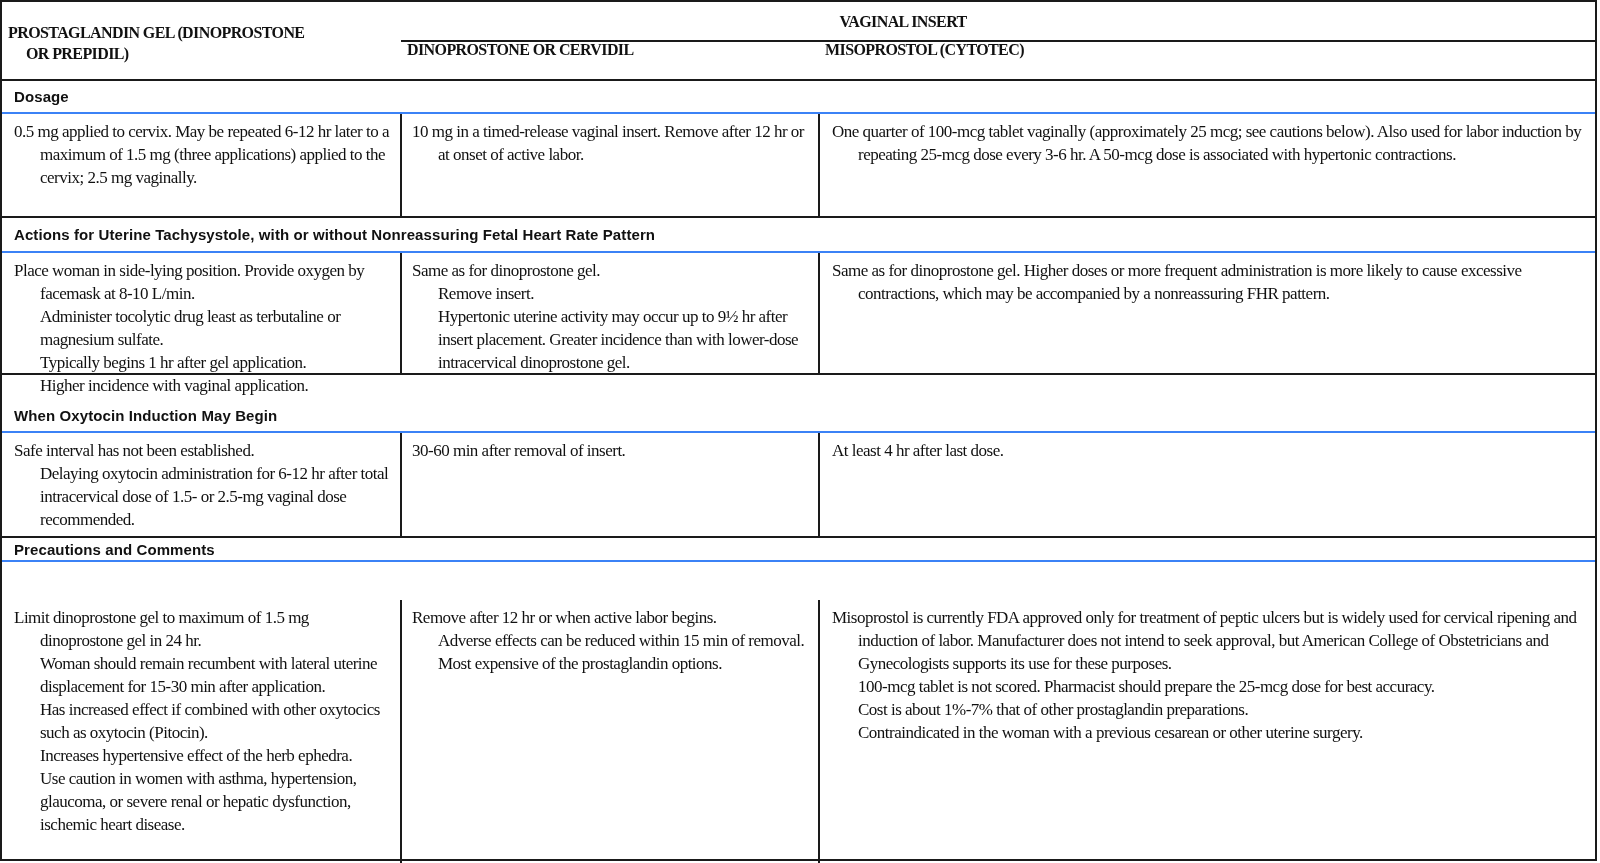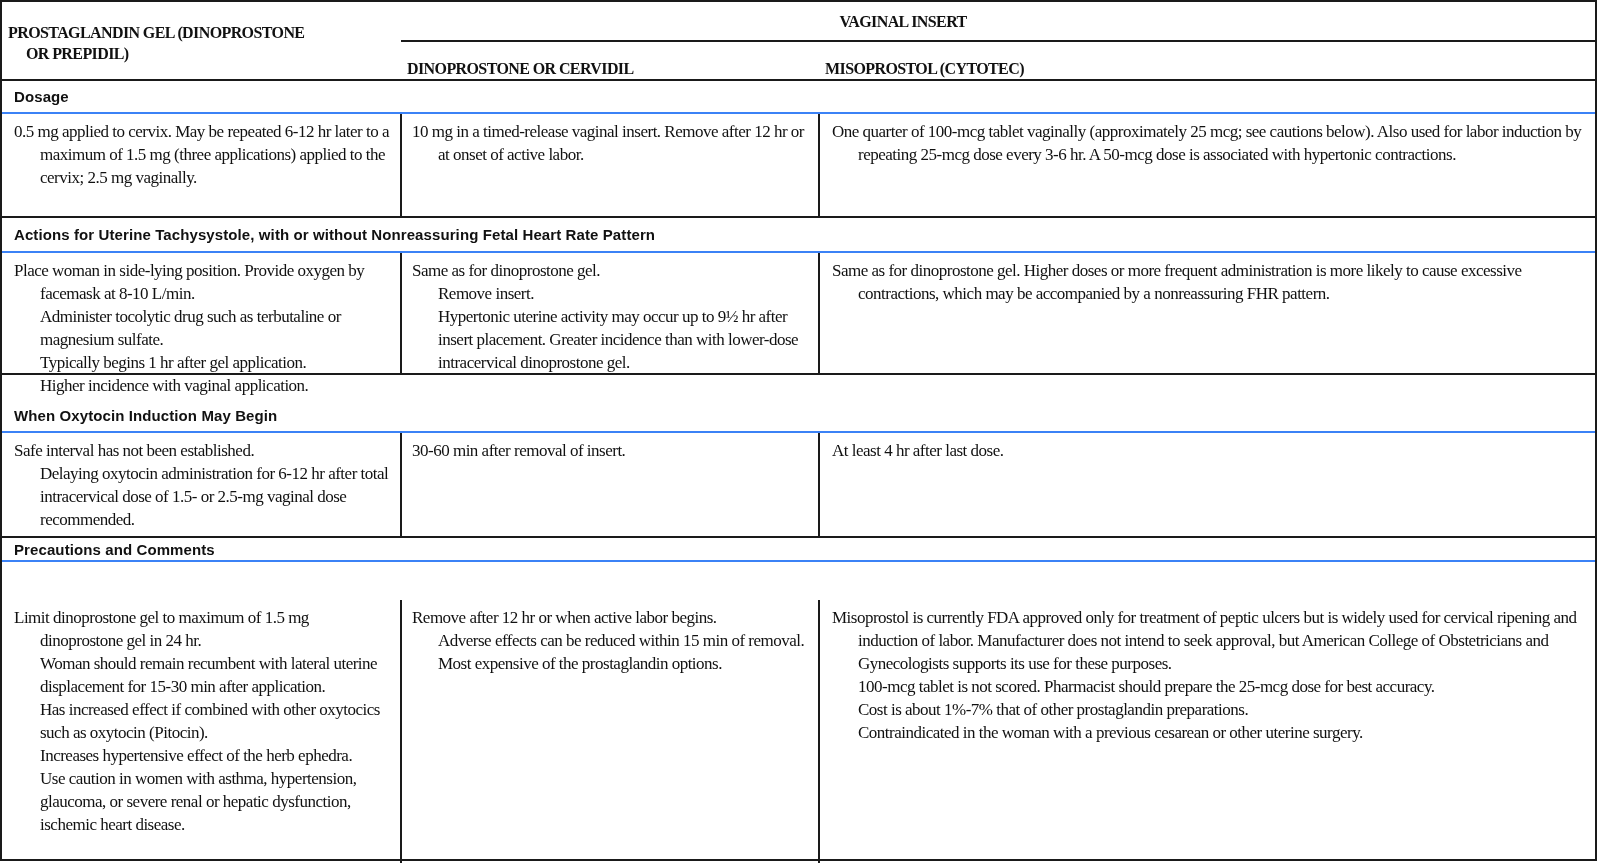--- a/index.html
+++ b/index.html
@@ -54,21 +54,21 @@
       box-sizing: border-box;
       text-align: center;
       font-weight: bold;
       font-size: 16px;
       line-height: 40px;
       letter-spacing: -0.6px;
       padding-right: 190px;
     }
     .hdr-sub {
       position: absolute;
-      top: 58px;
+      top: 39px;
       font-weight: bold;
       font-size: 16px;
       letter-spacing: -0.6px;
     }
     .hdr-sub.c2 { left: 405px; }
     .hdr-sub.c3 { left: 823px; }
 
     
     .sec-title {
       position: absolute;
@@ -140,21 +140,21 @@
     </div>
     <div class="cell c3">
       <p>One quarter of 100-mcg tablet vaginally (approximately 25 mcg; see cautions below). Also used for labor induction by repeating 25-mcg dose every 3-6 hr. A 50-mcg dose is associated with hypertonic contractions.</p>
     </div>
   </div>
 
   <div class="sec-title" style="top:216px;height:35px;">Actions for Uterine Tachysystole, with or without Nonreassuring Fetal Heart Rate Pattern</div>
   <div class="sec-row" style="top:251px;height:122px;">
     <div class="cell c1">
       <p>Place woman in side-lying position. Provide oxygen by facemask at 8-10 L/min.</p>
-      <p class="ind">Administer tocolytic drug such as terbutaline or magnesium sulfate.</p>
+      <p class="ind">Administer tocolytic drug least as terbutaline or magnesium sulfate.</p>
       <p class="ind">Typically begins 1 hr after gel application.</p>
       <p class="ind">Higher incidence with vaginal application.</p>
     </div>
     <div class="cell c2">
       <p>Same as for dinoprostone gel.</p>
       <p class="ind">Remove insert.</p>
       <p class="ind">Hypertonic uterine activity may occur up to 9½ hr after insert placement. Greater incidence than with lower-dose intracervical dinoprostone gel.</p>
     </div>
     <div class="cell c3">
       <p>Same as for dinoprostone gel. Higher doses or more frequent administration is more likely to cause excessive contractions, which may be accompanied by a nonreassuring FHR pattern.</p>

